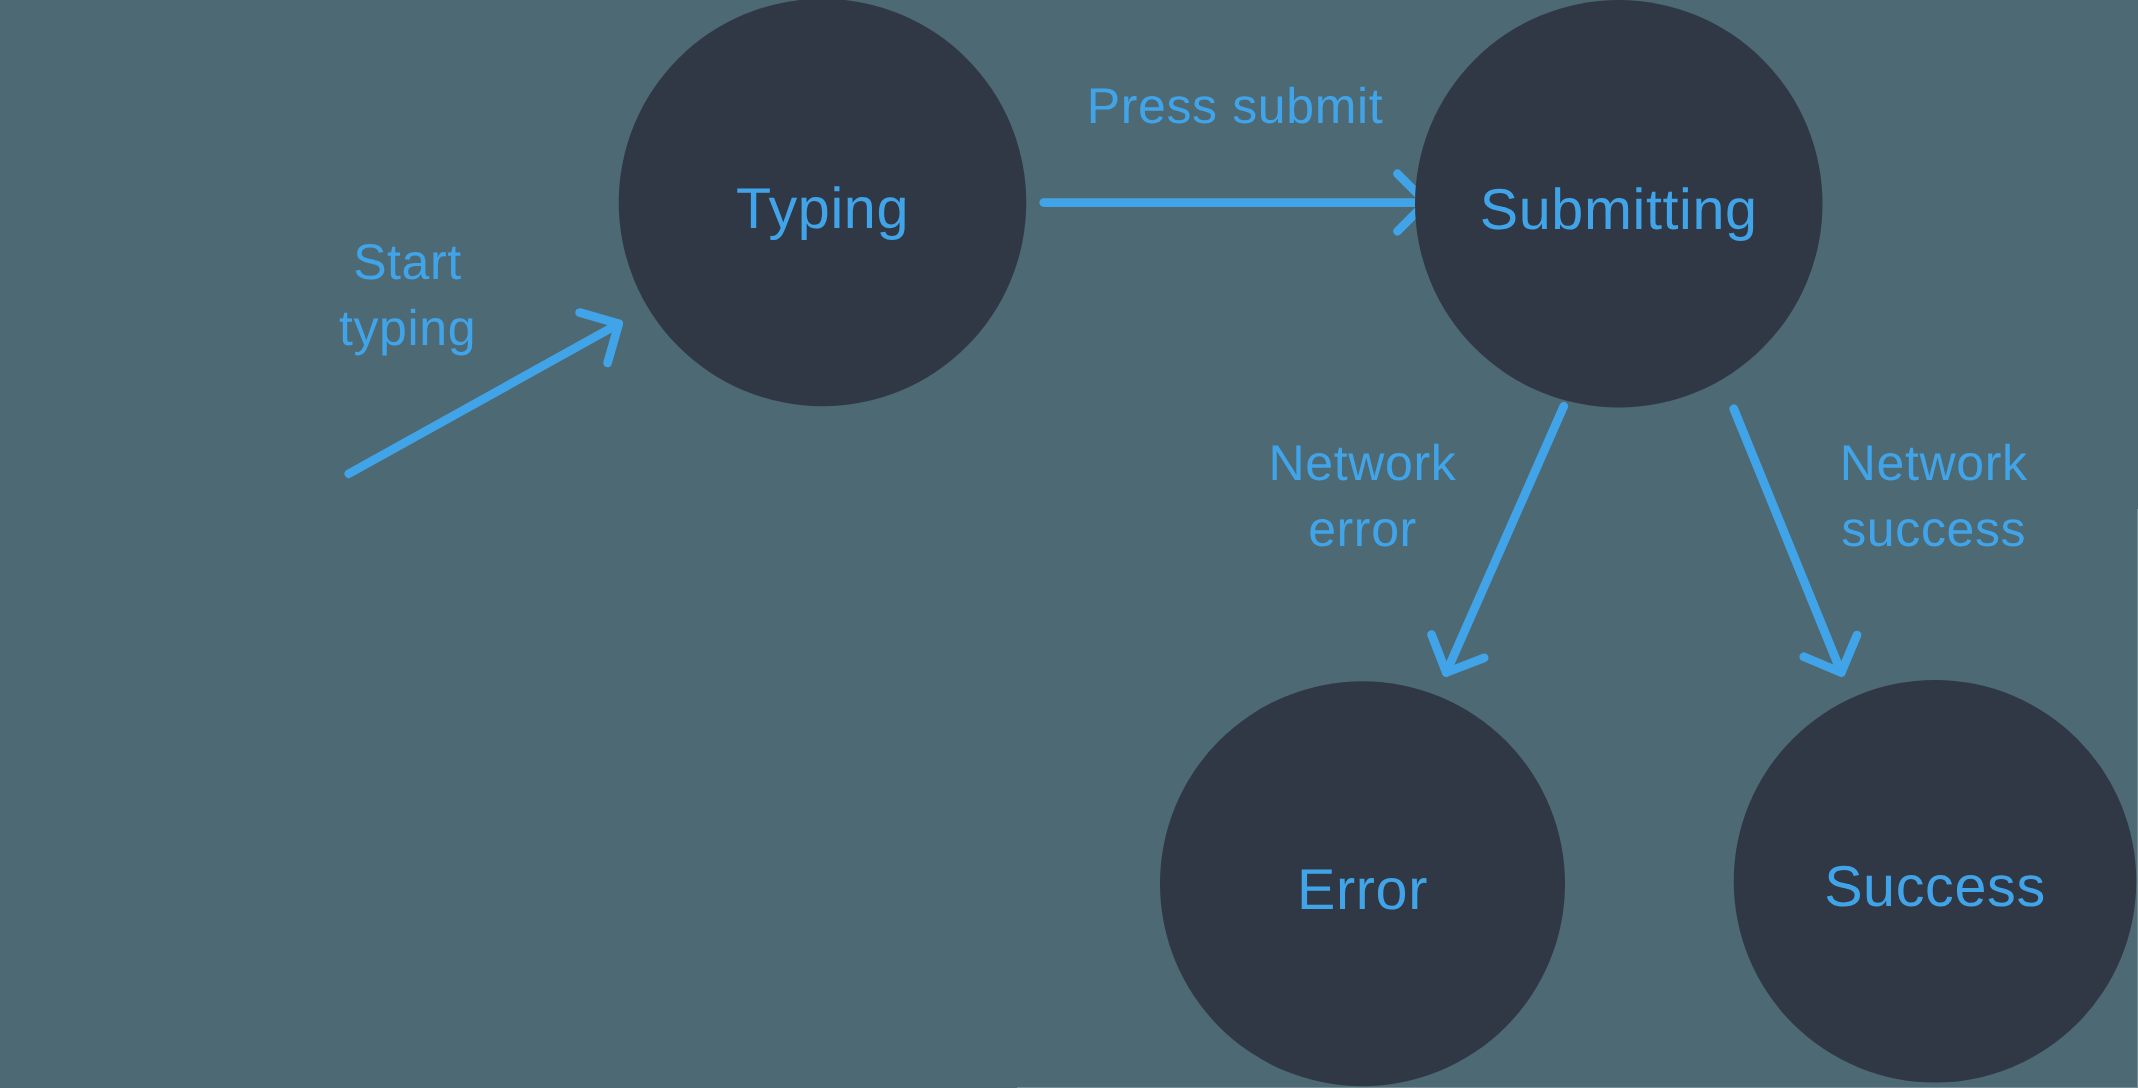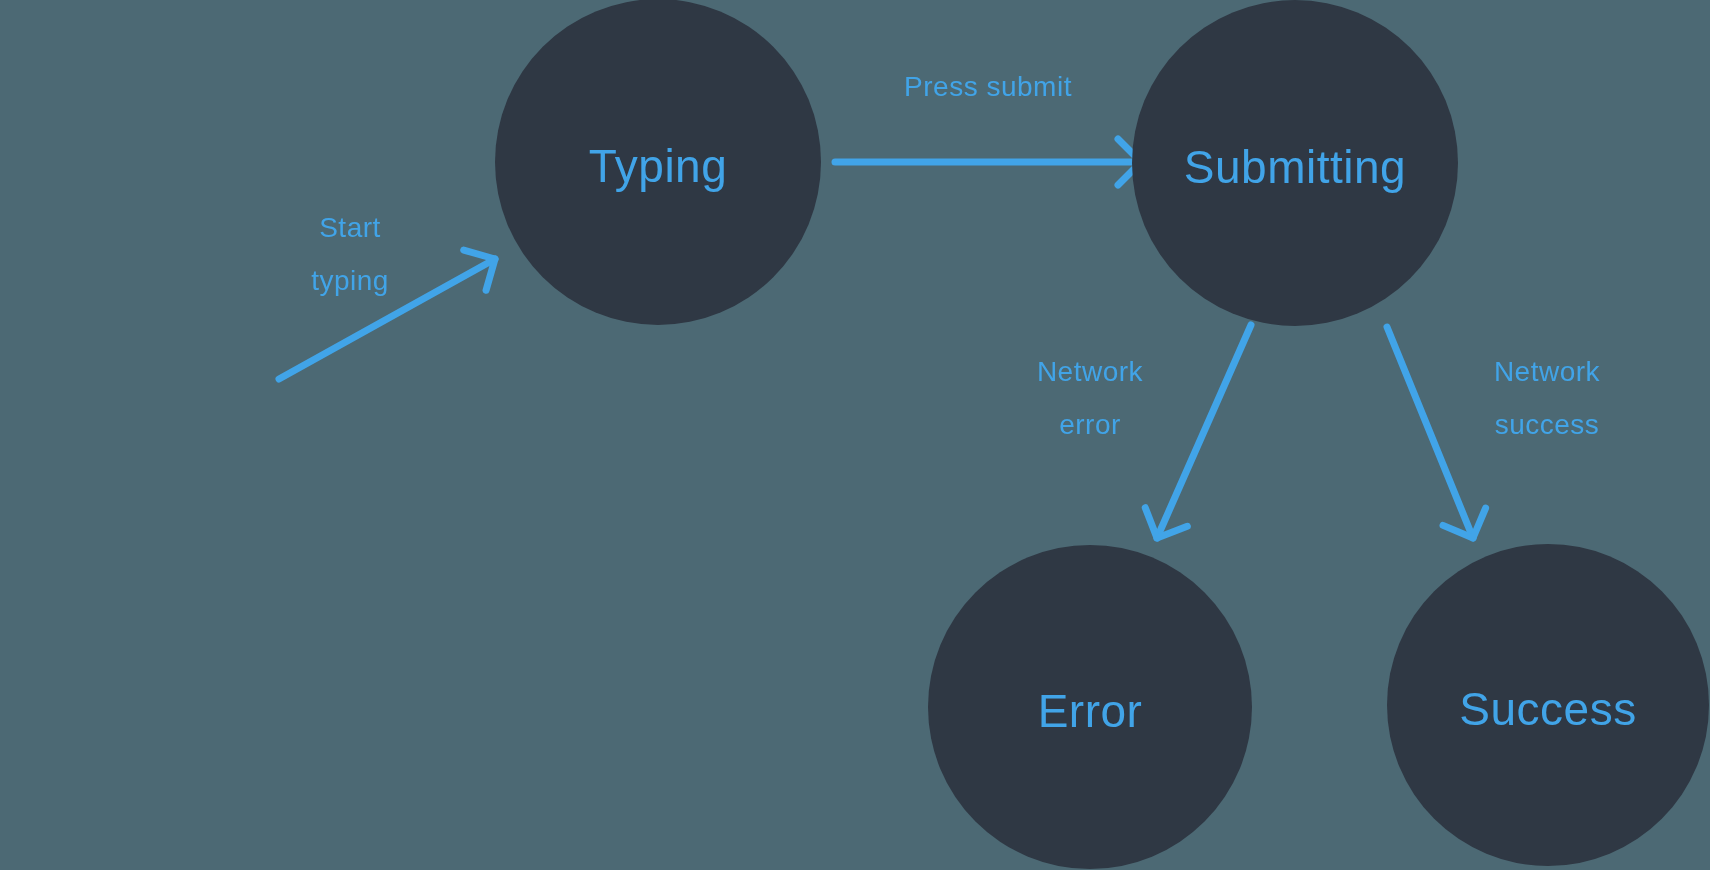--- a/index.html
+++ b/index.html
@@ -49,21 +49,21 @@
     font-size: 46px;
     font-weight: 400;
     letter-spacing: 0.5px;
     text-align: center;
     padding-top: 8px;
   }
   .edge-label {
     position: absolute;
     transform: translate(-50%, -50%);
     color: var(--accent);
-    font-size: 28px;
+    font-size: 40px;
     font-weight: 400;
     letter-spacing: 0.5px;
     line-height: 53px;
     text-align: center;
     white-space: nowrap;
   }
   .edge-label span { display: block; }
 </style>
 </head>
 <body>
@@ -92,21 +92,21 @@
   </div>
 
   <div class="node" style="left:928px; top:545px; width:324px; height:324px;">
     <span class="node-label">Error</span>
   </div>
 
   <div class="node" style="left:1387px; top:544px; width:322px; height:322px;">
     <span class="node-label">Success</span>
   </div>
 
-  <div class="edge-label" style="left:326px; top:254px;margin-left:24px;">
+  <div class="edge-label" style="left:326px; top:237px;">
     <span>Start</span>
     <span>typing</span>
   </div>
 
   <div class="edge-label" style="left:988px; top:86px;">
     <span>Press submit</span>
   </div>
 
   <div class="edge-label" style="left:1090px; top:398px;">
     <span>Network</span>

